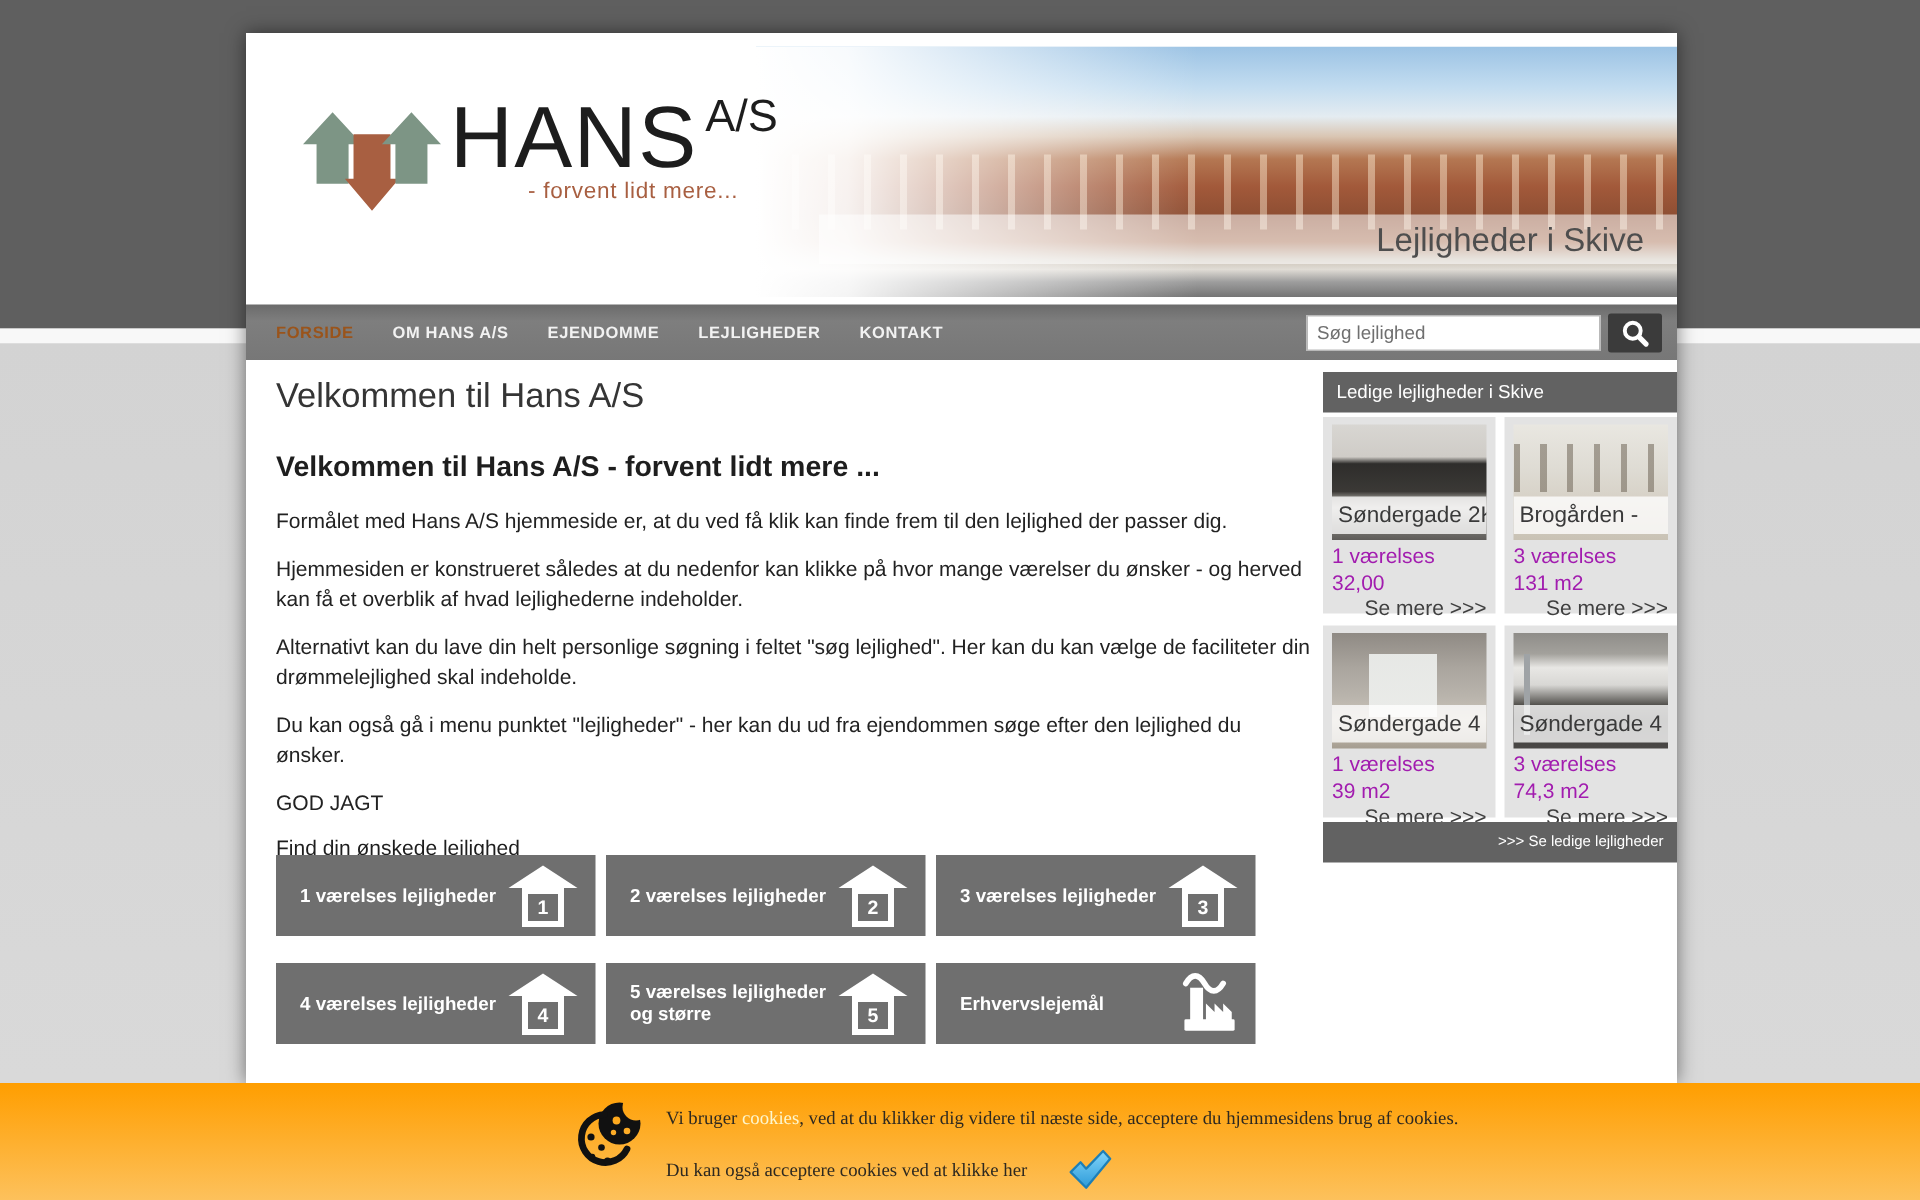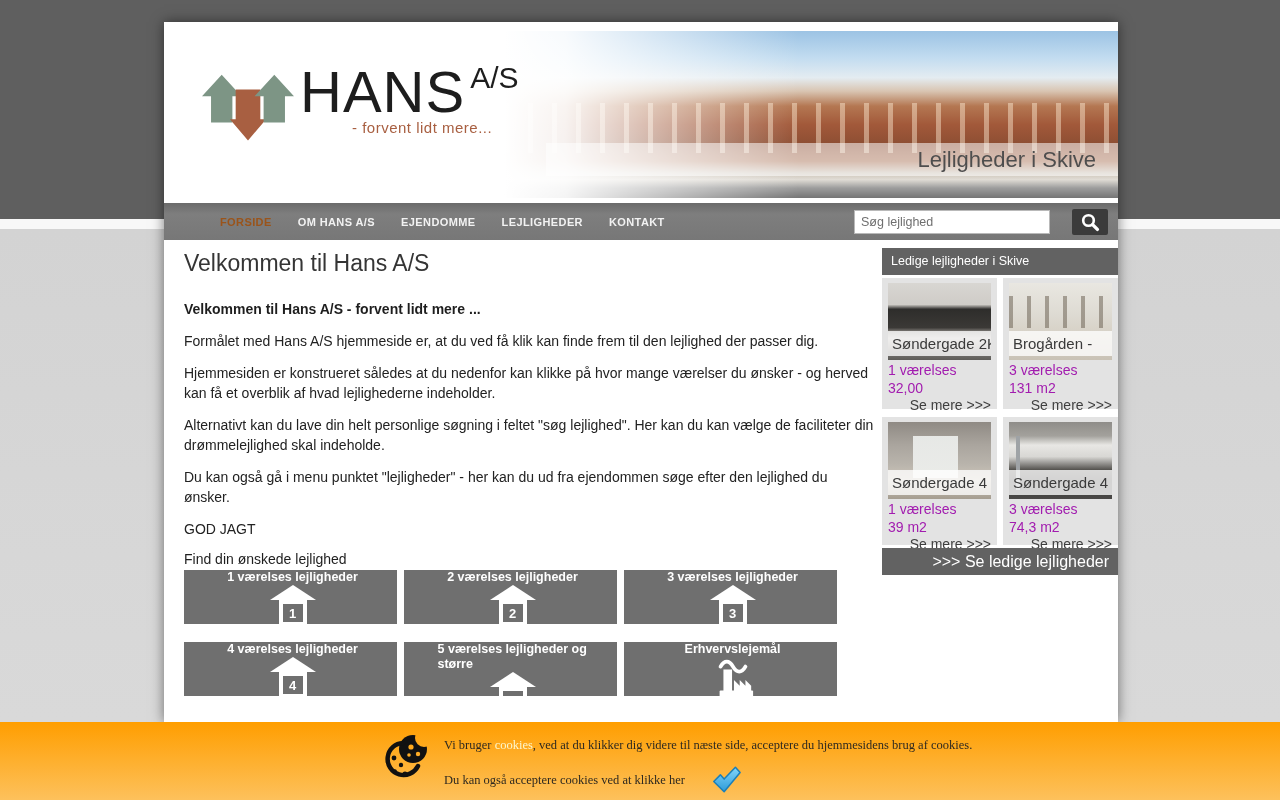--- a/index.html
+++ b/index.html
@@ -31,45 +31,45 @@
   .logo{position:absolute;left:26px;top:40px;width:420px;height:115px;}
   .logo-arrows{position:absolute;left:12px;top:0;}
   .logo-text{position:absolute;left:110px;top:-8px;font-size:58px;line-height:1;color:#1d1d1d;letter-spacing:1px;white-space:nowrap;}
   .logo-suffix{font-size:30px;position:relative;top:-24px;margin-left:5px;letter-spacing:0;}
   .logo-tagline{position:absolute;left:162px;top:48px;font-size:15px;color:#a85f41;letter-spacing:.5px;}
 
   
   .nav-bar{position:absolute;left:0;top:181px;right:0;height:37px;background:linear-gradient(180deg,#6b6b6b,#7e7e7e 30%,#777);display:flex;align-items:center;}
   .nav-items{display:flex;align-items:center;gap:26px;padding-left:20px;}
   .nav-item{font-size:11px;font-weight:700;letter-spacing:.4px;color:#f2f2f2;text-decoration:none;cursor:pointer;}
-  .nav-item.active{color:#9a541b;margin-left:36px;}
-  .search-area{position:absolute;right:10px;top:6px;display:flex;align-items:center;gap:22px;}
+  .nav-item.active{color:#9a541b;}
+  .search-area{position:absolute;right:10px;top:6px;display:flex;align-items:center;gap:5px;}
   .search-input{width:182px;height:20px;border:1px solid #b9b9b9;background:#fff;font-size:12.5px;padding:1px 6px;color:#333;outline:none;font-family:"Liberation Sans",sans-serif;}
   .search-input::placeholder{color:#6f6f6f;opacity:1;}
   .search-button{width:36px;height:26px;background:#3b3b3b;border:none;border-radius:2px;display:flex;align-items:center;justify-content:center;cursor:pointer;}
 
   
   .main-col{position:absolute;left:20px;top:228px;width:692px;}
   .page-title{font-size:23px;font-weight:400;color:#353535;margin:0 0 24px 0;}
-  .intro-bold{font-size:14px;font-weight:700;color:#1e1e1e;margin:0 0 14px 0;}
+  .intro-bold{font-size:19px;font-weight:700;color:#1e1e1e;margin:0 0 14px 0;}
   .body-p{font-size:14px;color:#222;line-height:20px;margin:0 0 12px 0;}
   .find-heading{font-size:14px;font-weight:400;color:#1e1e1e;margin:10px 0 0 0;}
 
   
   .btn-grid{position:absolute;left:20px;top:548px;display:grid;grid-template-columns:repeat(3,213px);grid-auto-rows:54px;column-gap:7px;row-gap:18px;}
-  .room-btn{background:#6f6f6f;color:#fff;display:flex;align-items:center;justify-content:space-between;padding:0 12px 0 16px;cursor:pointer;flex-direction:column;}
+  .room-btn{background:#6f6f6f;color:#fff;display:flex;align-items:center;justify-content:space-between;padding:0 12px 0 16px;cursor:pointer;}
   .room-btn .lbl{font-size:12.5px;font-weight:700;line-height:15px;max-width:150px;}
   .house{width:46px;display:flex;flex-direction:column;align-items:center;flex:none;}
   .house .roof{width:0;height:0;border-left:23px solid transparent;border-right:23px solid transparent;border-bottom:15px solid #fff;}
   .house .hbody{width:20px;height:18px;border:4px solid #fff;display:flex;align-items:center;justify-content:center;font-size:13px;font-weight:700;color:#fff;}
 
   
   .sidebar-title,.sidebar-footer{position:absolute;left:718px;width:236px;height:27px;background:#626262;color:#fff;box-sizing:border-box;}
   .sidebar-title{top:226px;font-size:12.5px;line-height:27px;padding-left:9px;}
-  .sidebar-footer{top:526px;font-size:16px;line-height:27px;text-align:right;padding-right:9px;cursor:pointer;}
+  .sidebar-footer{top:526px;font-size:10px;line-height:27px;text-align:right;padding-right:9px;cursor:pointer;}
   .cards{position:absolute;left:718px;top:256px;width:236px;display:grid;grid-template-columns:115px 115px;column-gap:6px;row-gap:8px;}
   .card{background:#e3e3e3;box-sizing:border-box;padding:5px 6px 4px 6px;height:131px;cursor:pointer;}
   .card.r2{height:128px;}
   .card-img{position:relative;height:77px;overflow:hidden;}
   .card-title{position:absolute;left:0;right:0;bottom:4px;height:25px;line-height:25px;background:rgba(255,255,255,.78);font-size:15px;color:#3a3a3a;padding-left:4px;white-space:nowrap;overflow:hidden;}
   .card-line{font-size:14px;color:#a21caf;line-height:16px;margin-top:2px;}
   .card-link{font-size:14px;color:#3f3f3f;line-height:16px;margin-top:1px;text-align:right;cursor:pointer;}
   .img1{background:linear-gradient(180deg,#d8d6d2 0%,#cfccc7 28%,#2e2d2b 34%,#3b3936 58%,#8d8a85 64%,#b6b3ae 72%,#7d7b77 88%,#5e5c59 100%);}
   .img2{background:
     repeating-linear-gradient(90deg,rgba(110,100,86,.55) 0 4px,rgba(0,0,0,0) 4px 18px),

